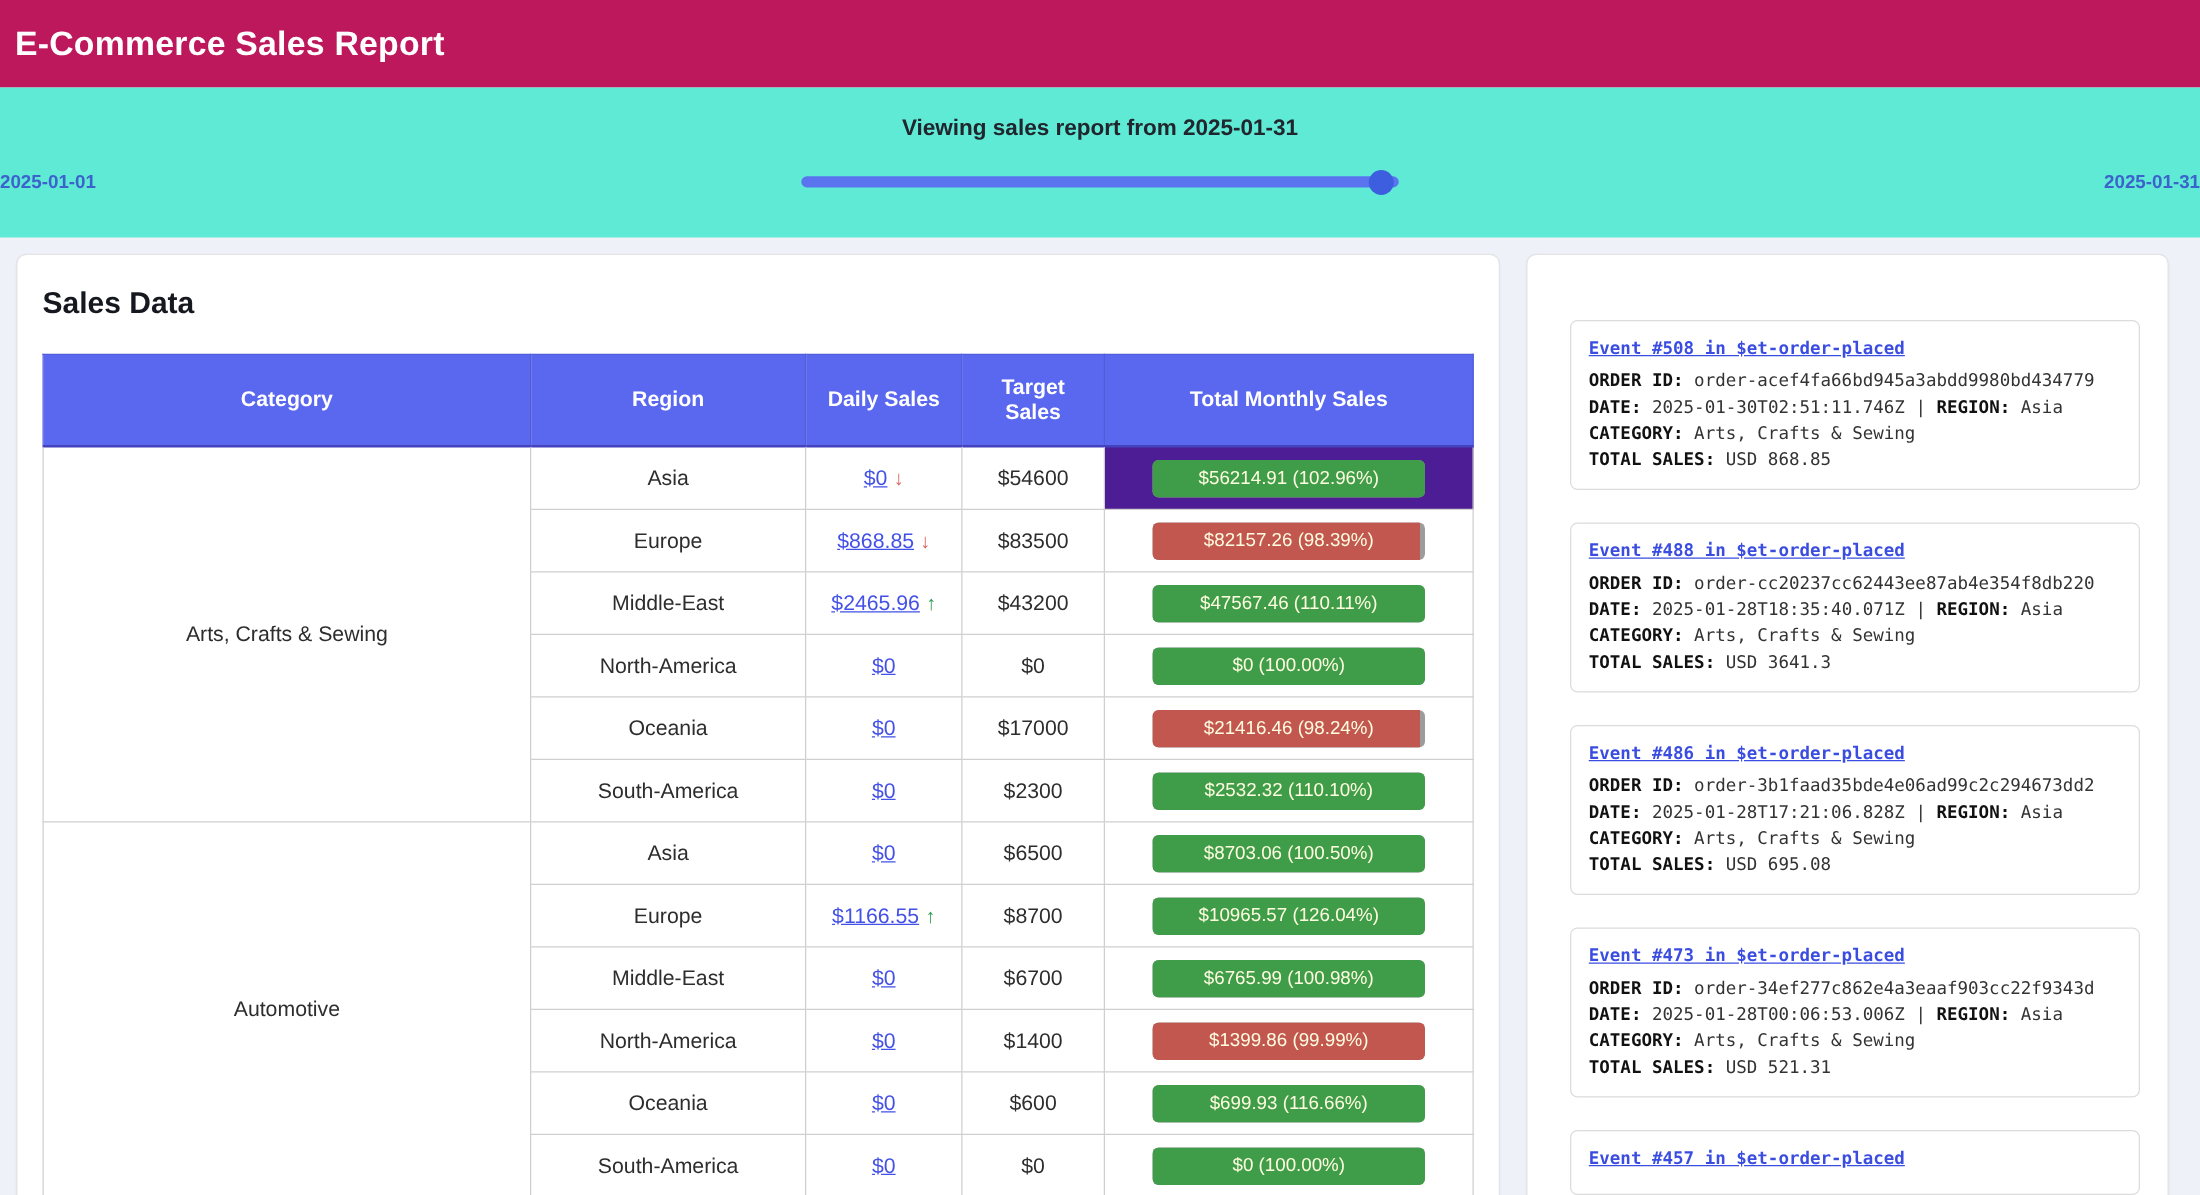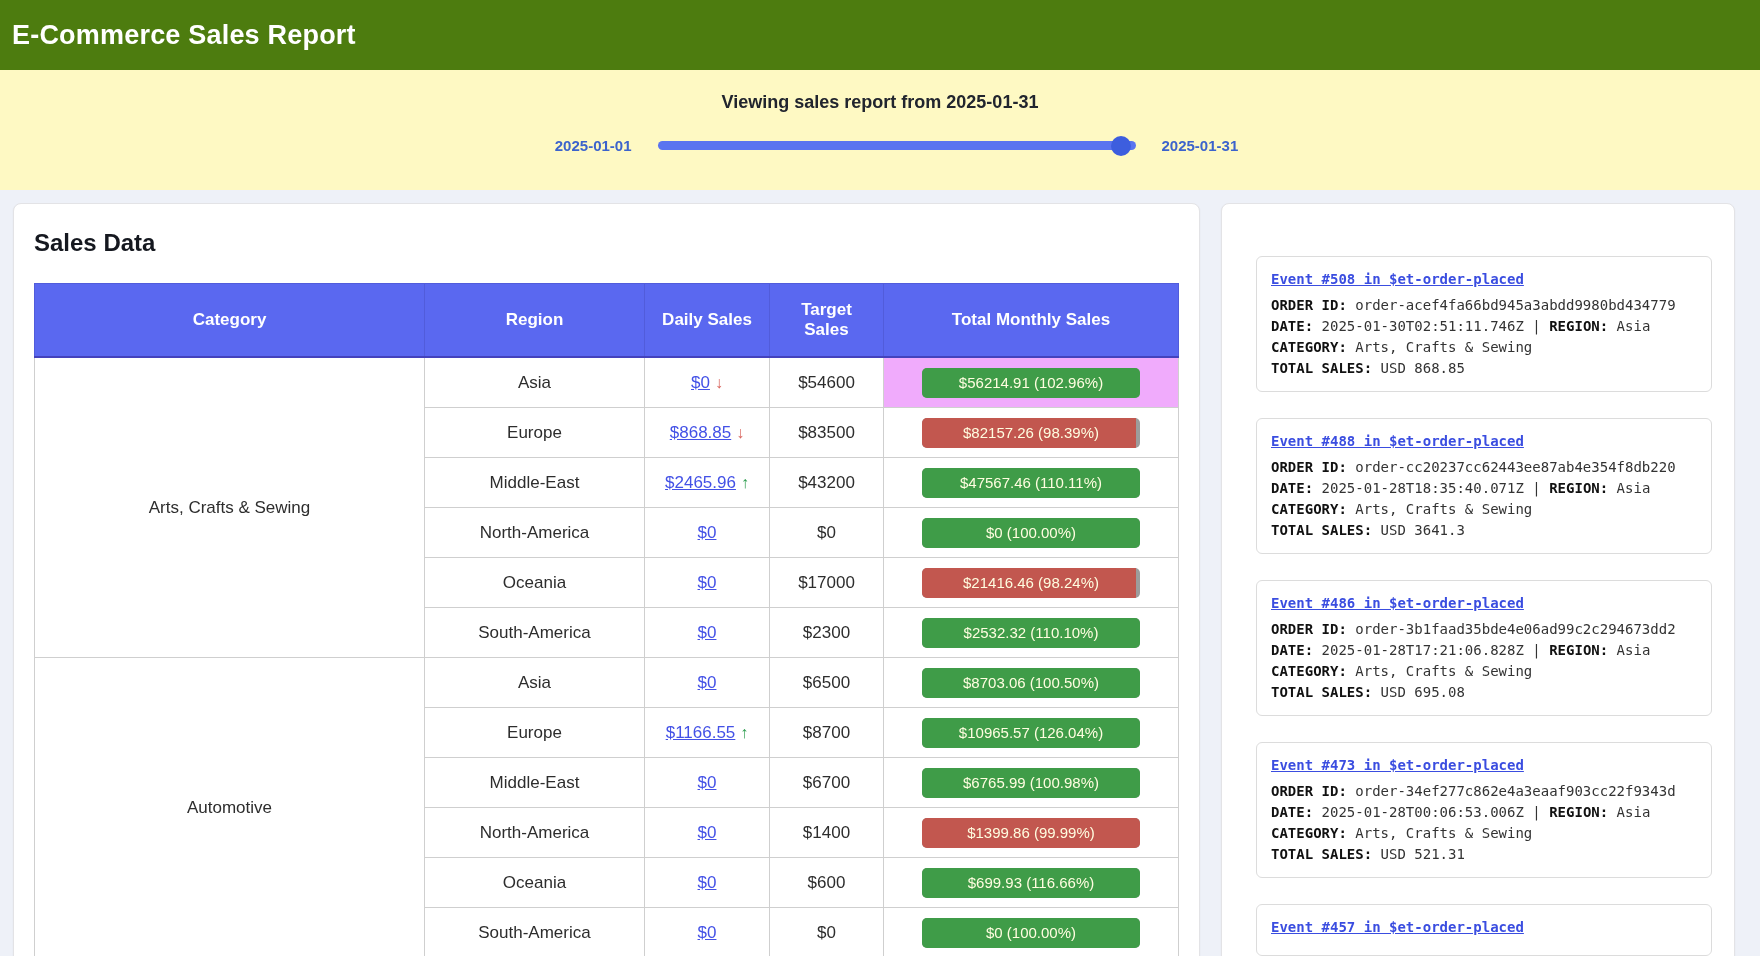--- a/index.html
+++ b/index.html
@@ -3,28 +3,28 @@
 <meta charset="utf-8">
 <style>
   html,body{margin:0;padding:0;}
   body{
     width:1760px;height:956px;overflow:hidden;background:#eef1f8;
     font-family:"Liberation Sans",sans-serif;
   }
   #app{width:1760px;height:956px;overflow:hidden;position:relative;}
 
   
-  .app-header{height:70px;background:#4d7c0f;display:flex;align-items:center;
+  .app-header{height:70px;background:#be185d;display:flex;align-items:center;
     padding:0 12px;box-sizing:border-box;}
   .app-header h1{margin:0;color:#ffffff;font-size:27px;font-weight:bold;letter-spacing:.2px;}
 
   
-  .subheader{background:#fef9c3;height:120px;box-sizing:border-box;padding-top:22px;text-align:center;}
+  .subheader{background:#5eead4;height:120px;box-sizing:border-box;padding-top:22px;text-align:center;}
   .sub-title{font-size:18px;font-weight:bold;color:#21252e;}
-  .slider-row{margin-top:24px;display:flex;align-items:center;justify-content:center;gap:26px;padding-left:33px;}
+  .slider-row{margin-top:24px;display:flex;align-items:center;justify-content:space-between;gap:26px;}
   .slider-label{font-size:15px;font-weight:bold;color:#3c63cc;}
   .slider-track{width:478px;height:9px;background:#5a74f0;border-radius:5px;position:relative;cursor:pointer;}
   .slider-thumb{position:absolute;left:calc(97% - 10px);top:50%;transform:translateY(-50%);
     width:20px;height:20px;border-radius:50%;background:#3d5ede;}
 
   
   .content{display:flex;align-items:flex-start;gap:21px;padding:13px 13px 0 13px;box-sizing:border-box;}
   .card{background:#ffffff;border:1px solid #e3e3e6;border-radius:8px;
     box-shadow:0 1px 2px rgba(0,0,0,.06);box-sizing:border-box;}
   .sales-card{width:1187px;min-height:980px;padding:25px 20px;}
@@ -32,21 +32,21 @@
   .section-heading{margin:0;font-size:24px;font-weight:bold;color:#15181f;}
 
   
   table.sales-table{border-collapse:collapse;margin-top:26px;width:1144px;table-layout:fixed;
     font-size:17px;color:#2d2d2d;}
   .sales-table th{background:#5a68f0;color:#ffffff;font-weight:bold;font-size:17px;height:72px;
     border:1px solid #515cdb;border-bottom:2px solid #4442bd;padding:0 10px;text-align:center;vertical-align:middle;}
   .sales-table td{border:1px solid #cfcfcf;height:49px;text-align:center;vertical-align:middle;
     padding:0 6px;background:#ffffff;}
   td.category-cell{font-size:17px;color:#2d2d2d;}
-  td.total-cell.flash{background:#f0abfc;}
+  td.total-cell.flash{background:#4c1d95;}
   a.daily-link{color:#4351e6;text-decoration:underline;cursor:pointer;}
   .trend{margin-left:5px;font-size:16px;}
   .trend-down{color:#d9655e;}
   .trend-up{color:#2f9e50;}
   .badge{position:relative;width:218px;height:30px;margin:0 auto;border-radius:5px;
     background:#9c9c9c;overflow:hidden;}
   .badge-fill{position:absolute;left:0;top:0;bottom:0;}
   .badge-fill.above{background:#3f9c48;}
   .badge-fill.below{background:#c2574f;}
   .badge-label{position:absolute;left:0;right:0;top:0;bottom:0;color:#fffde0;font-size:15px;

